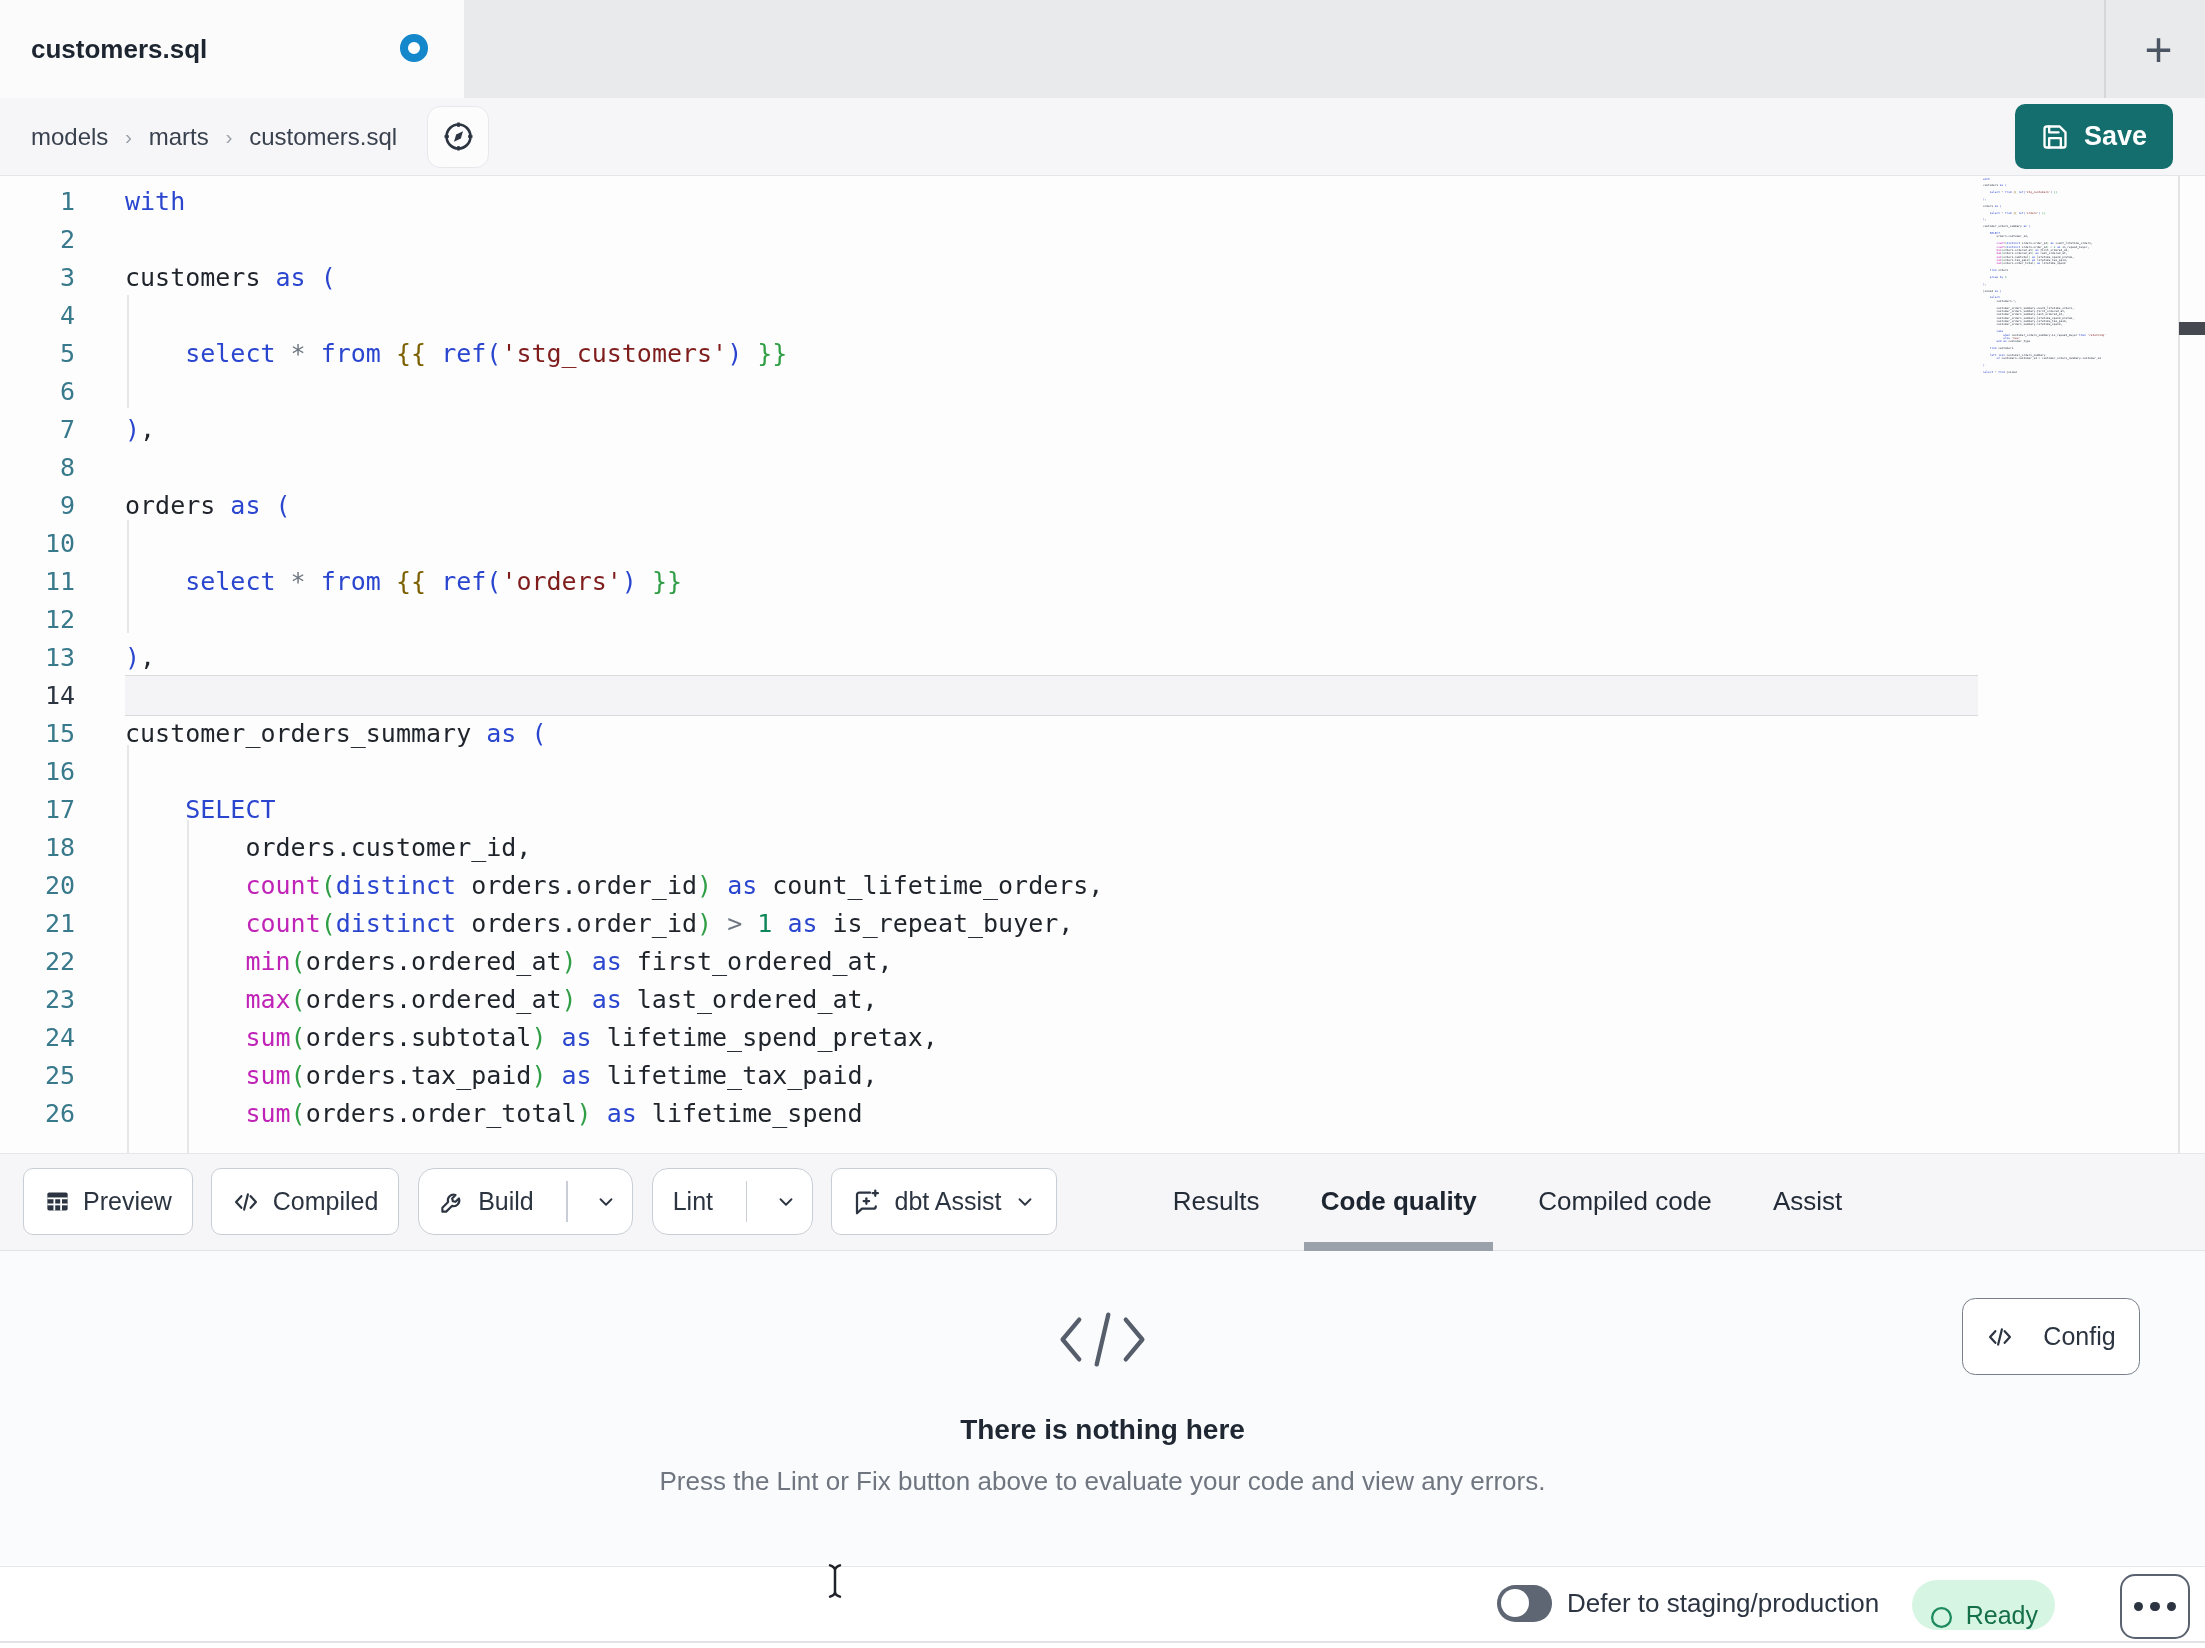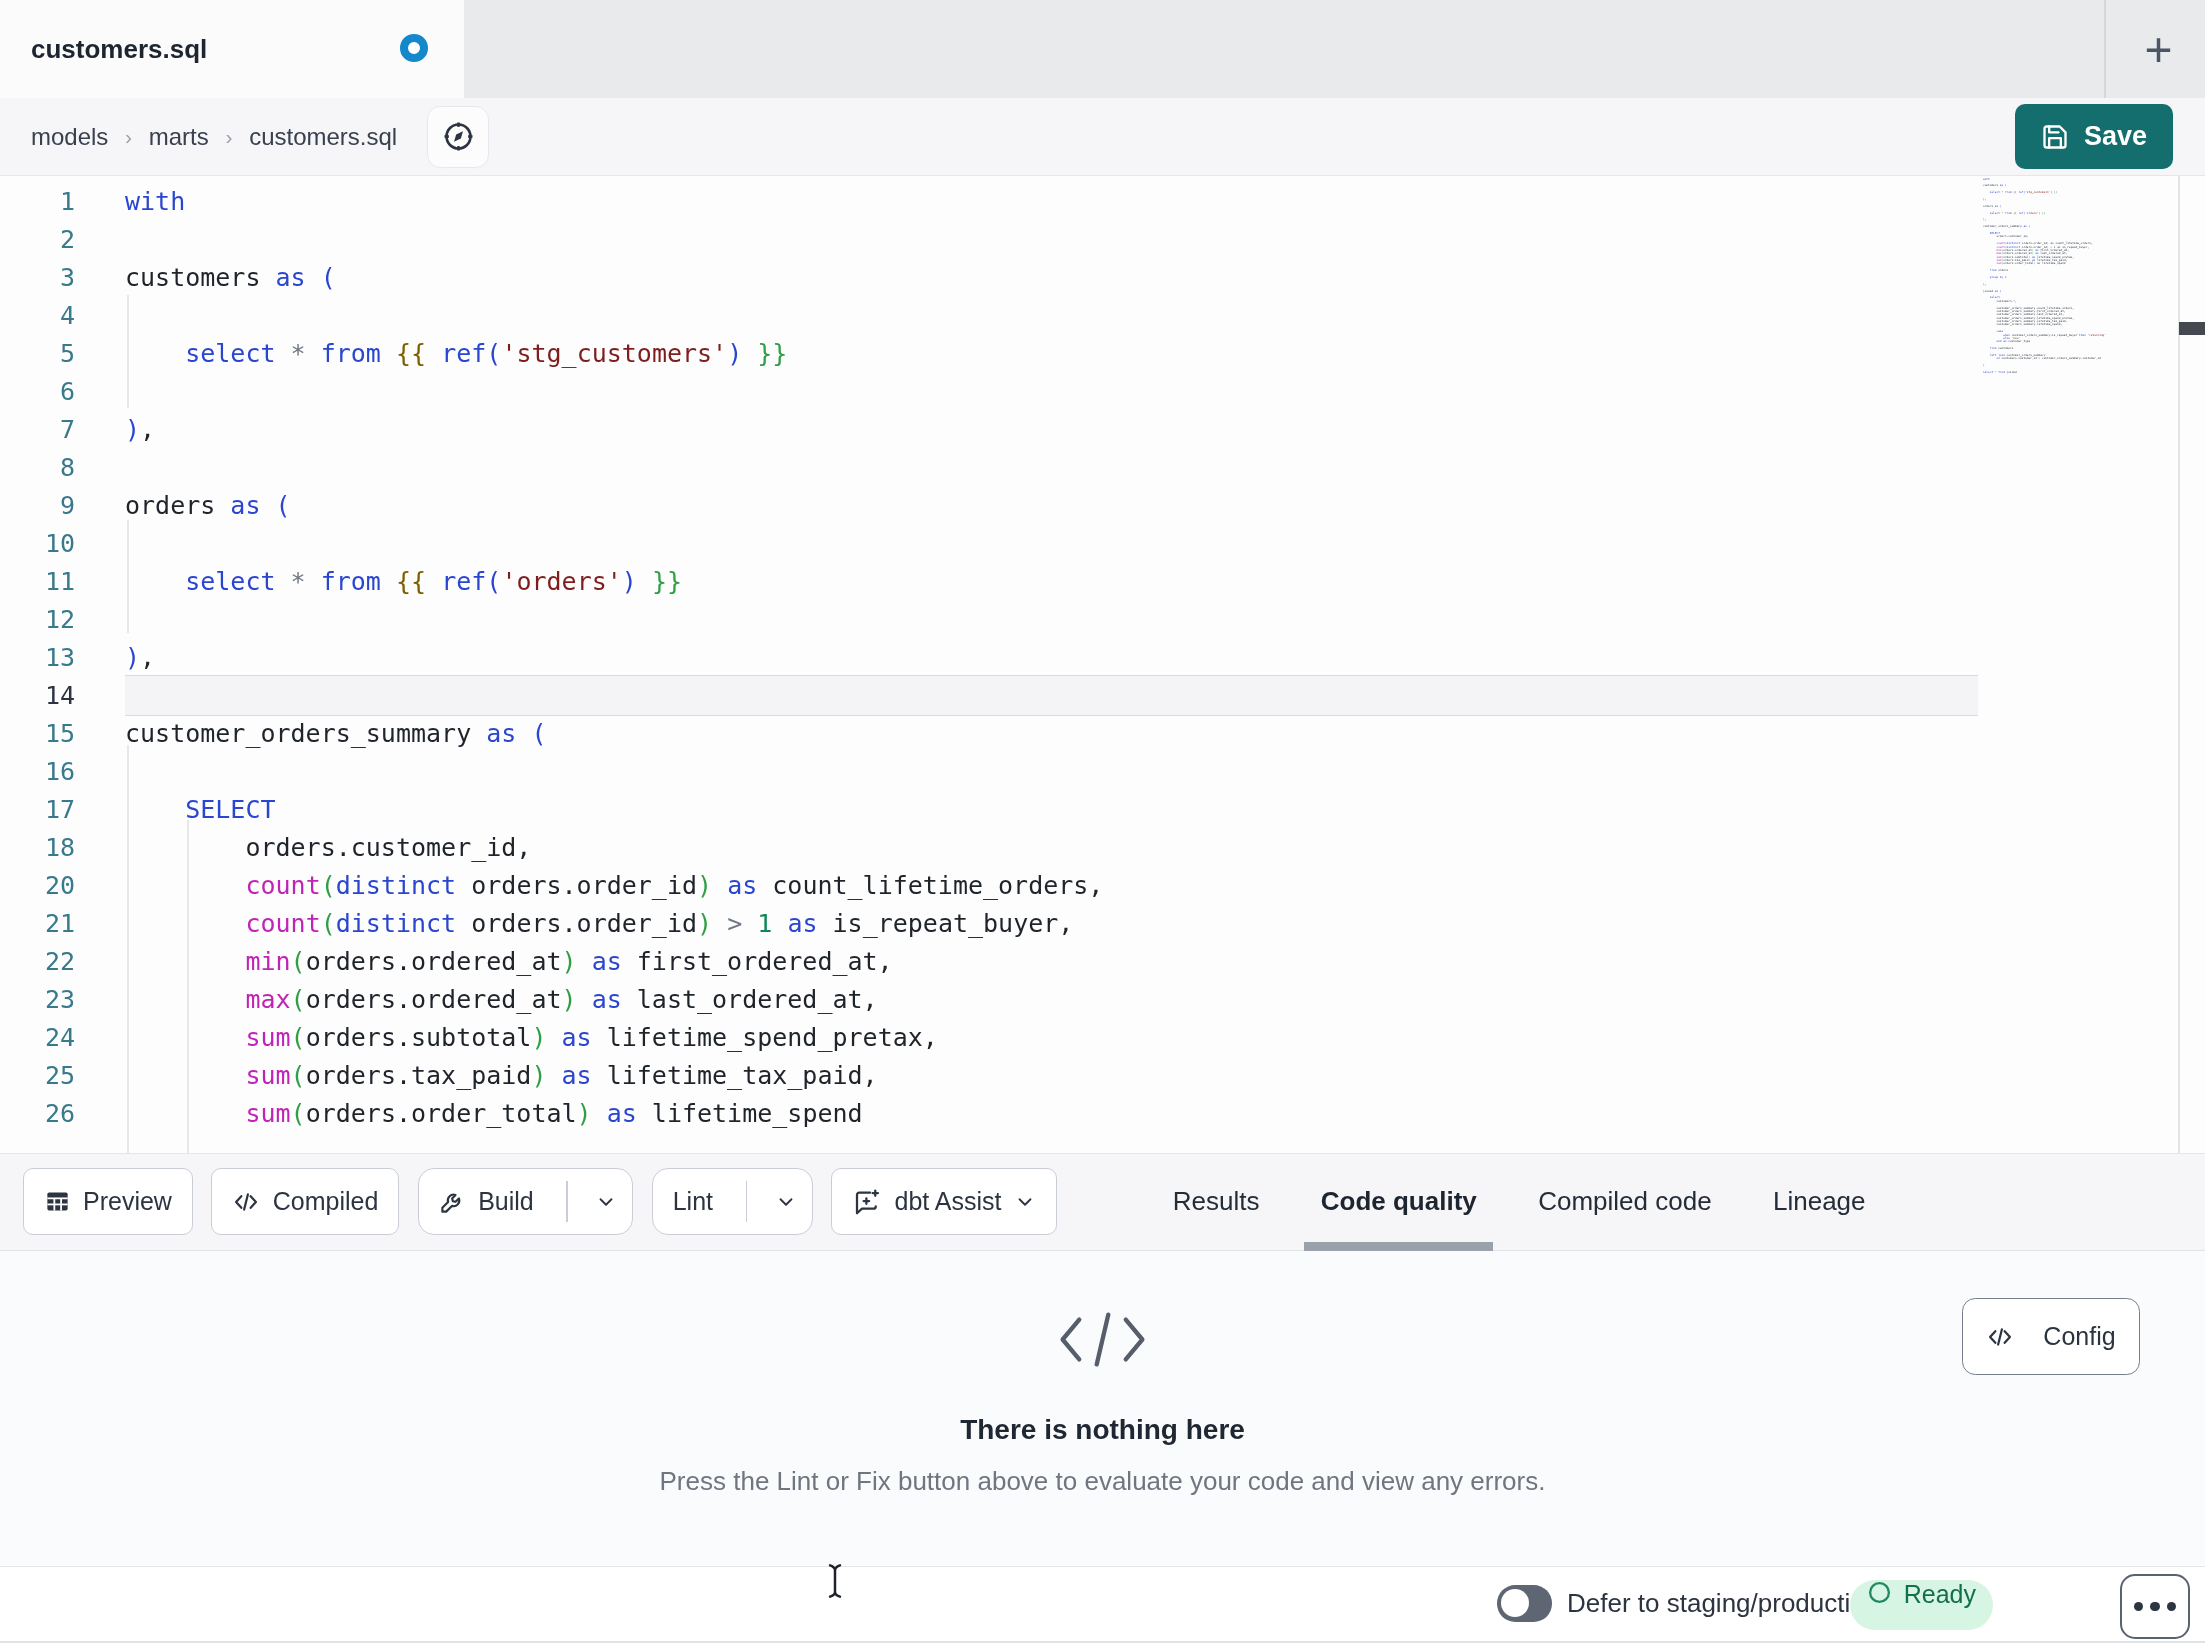--- a/index.html
+++ b/index.html
@@ -73,22 +73,22 @@
 
   
   .statusbar{position:absolute;left:0;top:1566px;width:2205px;height:75px;background:#fff;
              border-top:1.7px solid #e5e6e9;box-sizing:border-box;}
   .bottom-line{position:absolute;left:0;top:1641px;width:2205px;height:1.7px;background:#e0e2e5;}
   .toggle{position:absolute;left:1497px;top:17.5px;width:55px;height:37px;background:#5f6673;border-radius:18.3px;}
   .toggle .knob{position:absolute;left:4.2px;top:4.2px;width:28px;height:28px;background:#fff;border-radius:50%;}
   .defer-label{position:absolute;left:1567px;top:0;height:73px;display:flex;align-items:center;
                font-size:26px;color:#2b3440;}
   .help-icon{position:absolute;left:1911px;top:22px;}
-  .ready-pill{position:absolute;left:1850px;top:13.3px;width:143px;height:50px;background:#d7f5e3;
-              border-radius:25px;display:flex;align-items:flex-start;justify-content:center;gap:11.7px;
+  .ready-pill{position:absolute;left:1912px;top:13.3px;width:143px;height:50px;background:#d7f5e3;
+              border-radius:25px;display:flex;align-items:flex-end;justify-content:center;gap:11.7px;
               font-size:25px;color:#156f4b;}
   .more-btn{position:absolute;left:2120px;top:6.7px;width:70px;height:65px;background:#fff;
             border:2.1px solid #5a6270;border-radius:15px;display:flex;align-items:center;
             justify-content:center;gap:7.5px;box-sizing:border-box;}
   .dot{width:9.2px;height:9.2px;border-radius:50%;background:#2b3440;}
   .ibeam{position:absolute;left:824px;top:-5px;}
   svg{display:block;}
 </style>
 </head>
 <body>
@@ -293,21 +293,21 @@
         <span>dbt Assist</span>
         <svg width="22" height="22" viewBox="0 0 24 24" fill="none" stroke="#2b3440" stroke-width="2" stroke-linecap="round" stroke-linejoin="round">
           <polyline points="6 9 12 15 18 9"></polyline>
         </svg>
       </button>
     </div>
     <div class="tabs" id="panel-tabs">
         <div class="tabitem">Results</div>
         <div class="tabitem active">Code quality</div>
         <div class="tabitem">Compiled code</div>
-        <div class="tabitem">Lineage</div>
+        <div class="tabitem">Assist</div>
       </div>
   </div>
 
   <div class="panel">
     <button class="config-btn">
       <span>
         <svg width="28" height="28" viewBox="0 0 24 24" fill="none" stroke="#2b3440" stroke-width="1.9" stroke-linecap="round" stroke-linejoin="round">
           <polyline points="8 7 3.5 12 8 17"></polyline>
             <polyline points="16 7 20.5 12 16 17"></polyline>
             <line x1="13.6" y1="5.5" x2="10.4" y2="18.5"></line>

